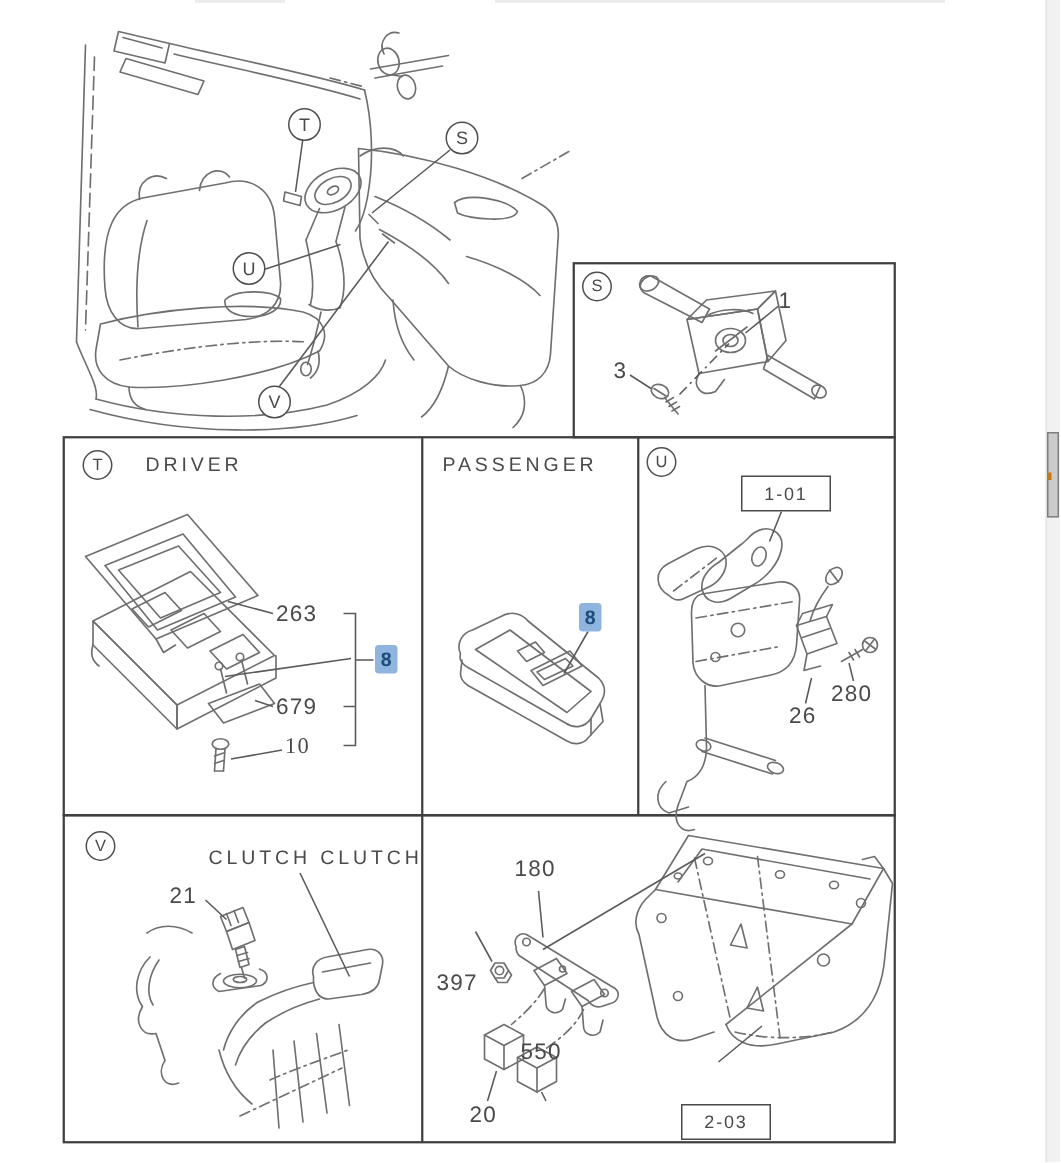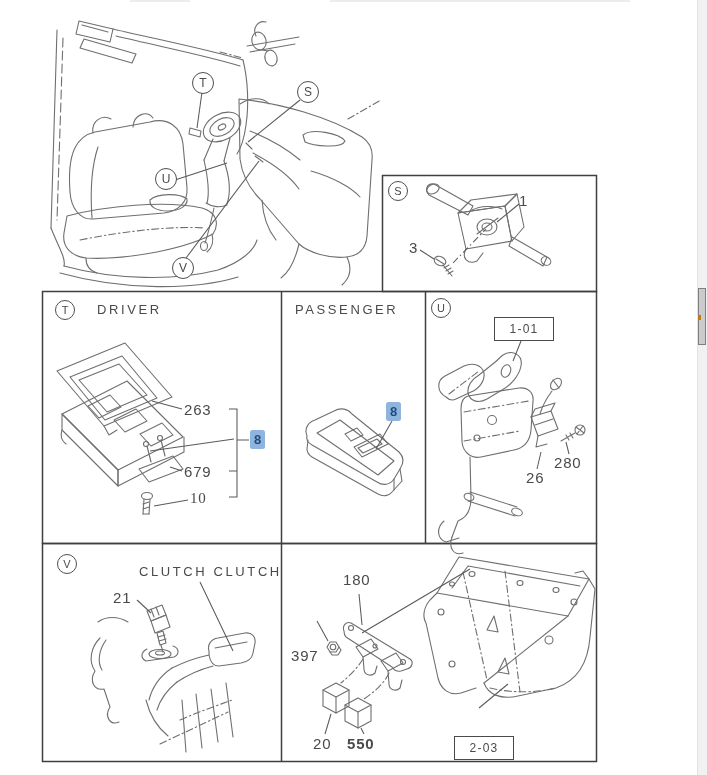--- a/index.html
+++ b/index.html
@@ -311,21 +311,21 @@
   <div class="lbl num" style="left:409px;top:239px;">3</div>
   <div class="lbl num" style="left:184px;top:401px;">263</div>
   <div class="lbl num" style="left:184px;top:463px;">679</div>
   <div class="lbl num" style="left:190px;top:490px;font-family:Liberation Serif, serif;">10</div>
   <div class="lbl num" style="left:526px;top:469px;">26</div>
   <div class="lbl num" style="left:554px;top:454px;">280</div>
   <div class="lbl num" style="left:113px;top:589px;">21</div>
   <div class="lbl num" style="left:343px;top:571px;">180</div>
   <div class="lbl num" style="left:291px;top:599px;margin-top:48px;">397</div>
   <div class="lbl num" style="left:313px;top:735px;">20</div>
-  <div class="lbl num" style="left:347px;top:735px;font-weight:bold;">550</div>
+  <div class="lbl num" style="left:347px;top:693px;">550</div>
 
   <div class="badge" style="left:250px;top:430px;background:#8fb4dd;color:#1d4d7c;">8</div>
   <div class="badge" style="left:386px;top:402px;background:#8fb4dd;color:#1d4d7c;">8</div>
 
   <div class="refbox" style="left:494px;top:317px;width:58px;height:22px;">1-01</div>
   <div class="refbox" style="left:454px;top:708px;width:58px;height:22px;margin-top:28px;">2-03</div>
 
   <div class="sb-track"></div>
   <div class="sb-thumb"></div>
   <div class="sb-marker" style="background:#c07a1a;"></div>

